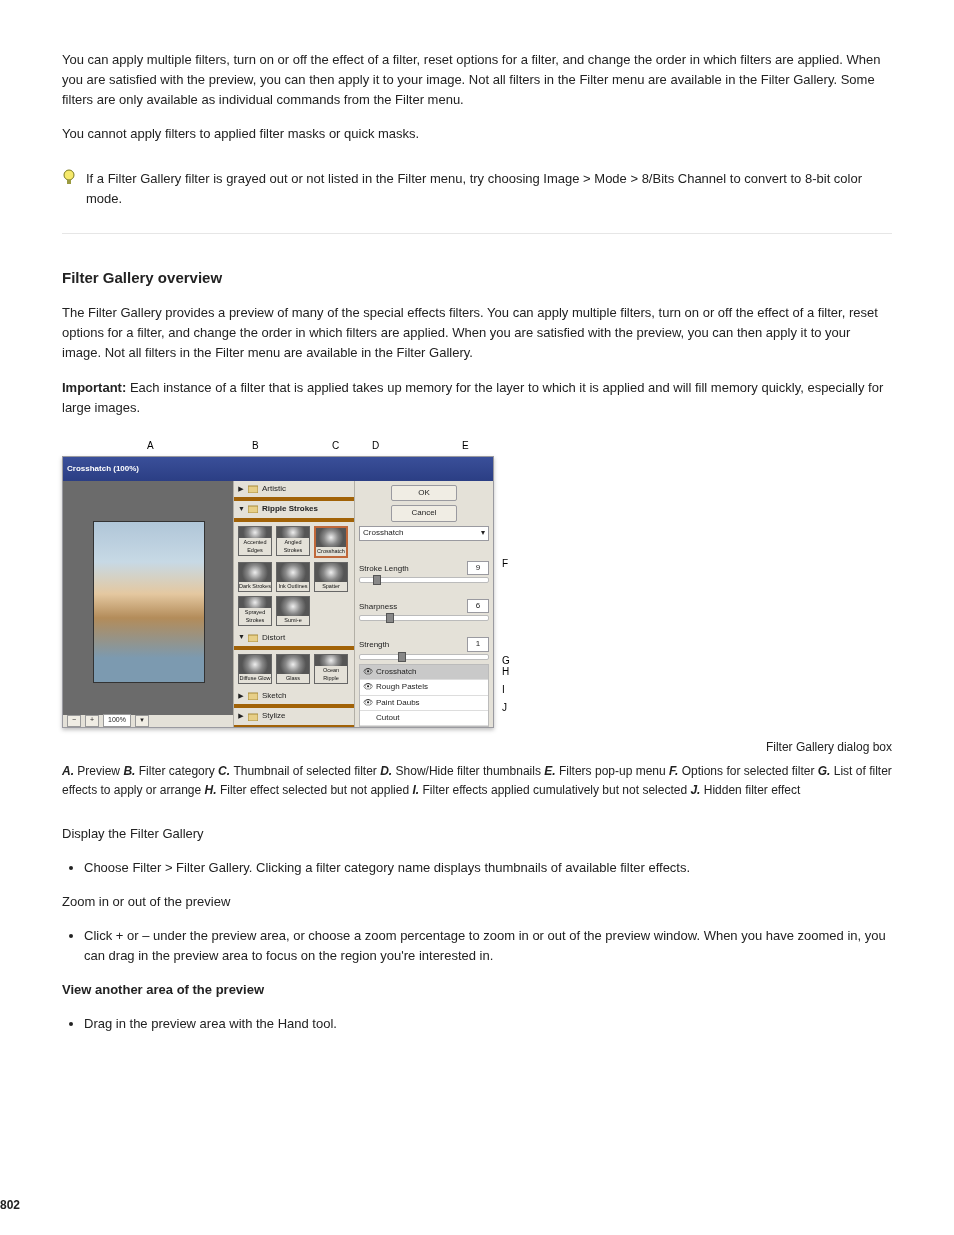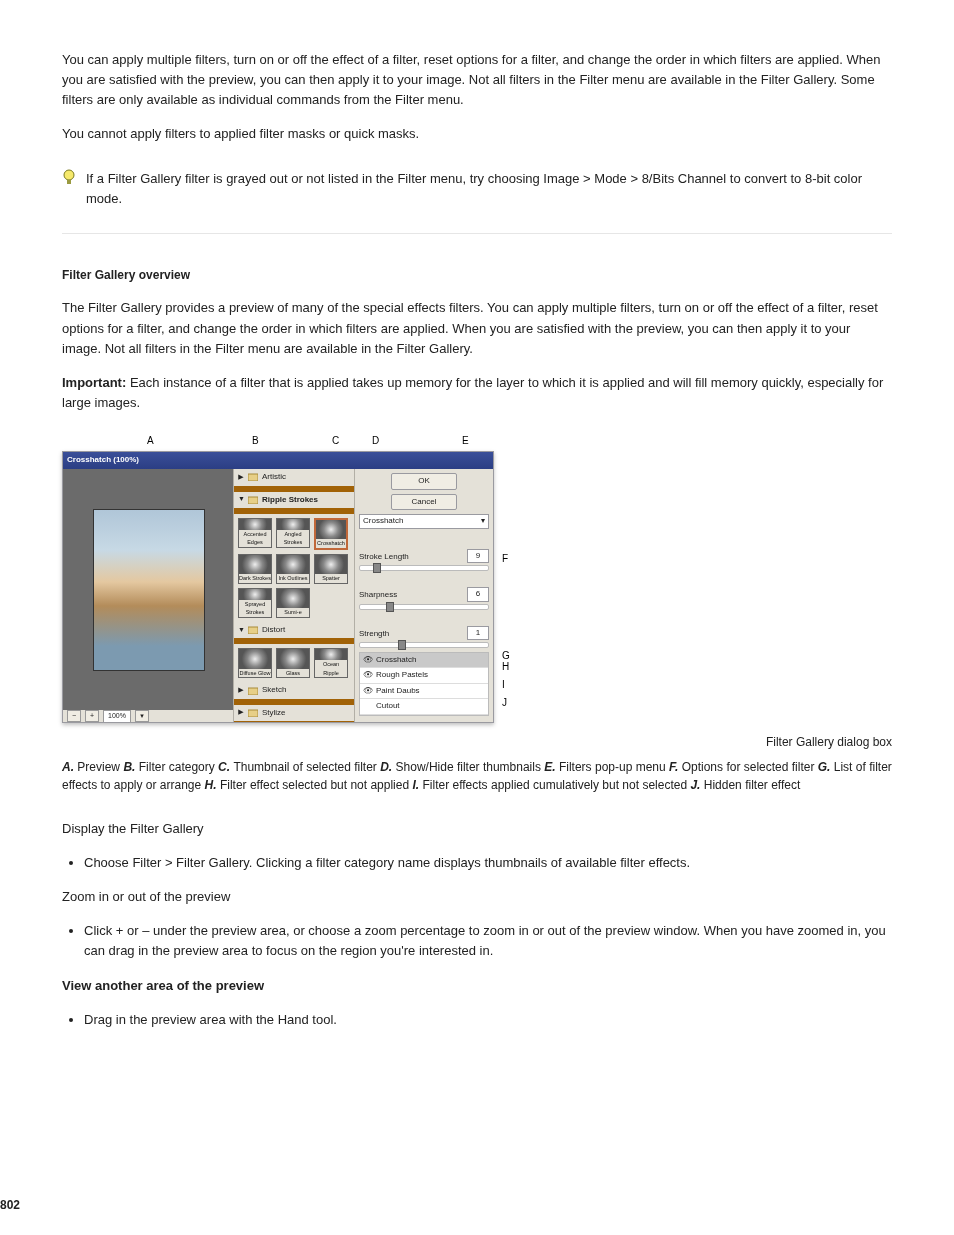--- a/index.html
+++ b/index.html
@@ -29,21 +29,21 @@
     width: 14px; height: 18px;
     flex-shrink: 0;
   }
   .bulb-icon svg { display:block; }
   .divider {
     border: none;
     border-top: 1px solid #e6e6e6;
     margin: 22px 0 32px 0;
   }
   h3.section-title {
-    font-size: 12px;
+    font-size: 15px;
     font-weight: bold;
     margin: 0 0 14px 0;
   }
 
   
   .figure-wrap {
     position: relative;
     width: 460px;
     margin: 20px 0 10px 0;
   }
@@ -78,21 +78,21 @@
     height: 270px;
     border: 1px solid #9a9aa0;
     background: #d7d3c8;
     font-size: 8px;
     color: #222;
     display: flex;
     flex-direction: column;
     box-shadow: 0 2px 4px rgba(0,0,0,.25);
   }
   .dialog-titlebar {
-    height: 17px;
+    height: 24px;
     background: linear-gradient(#3a4f99,#2b3e84);
     color: #fff;
     font-weight: bold;
     font-size: 8px;
     display: flex;
     align-items: center;
     padding: 0 4px;
   }
   .dialog-body { flex: 1; display: flex; overflow: hidden; }
   .preview-pane {
@@ -133,21 +133,21 @@
   .filter-list {
     width: 120px;
     background: #e4e1d8;
     border-left: 1px solid #b2afa6;
     border-right: 1px solid #b2afa6;
     overflow: hidden;
   }
   .cat-row {
     display: flex; align-items:center; gap: 4px;
     padding: 2px 4px;
-    border-bottom: 6px solid #a16207;
+    border-bottom: 4px solid #a16207;
   }
   .tri { width:6px; text-align:center; font-size:7px; }
   .folder-icon svg{ display:block; }
   .cat-title { font-weight:bold; }
   .thumb-grid {
     display: grid;
     grid-template-columns: repeat(3, 34px);
     gap: 4px;
     padding: 4px;
   }

